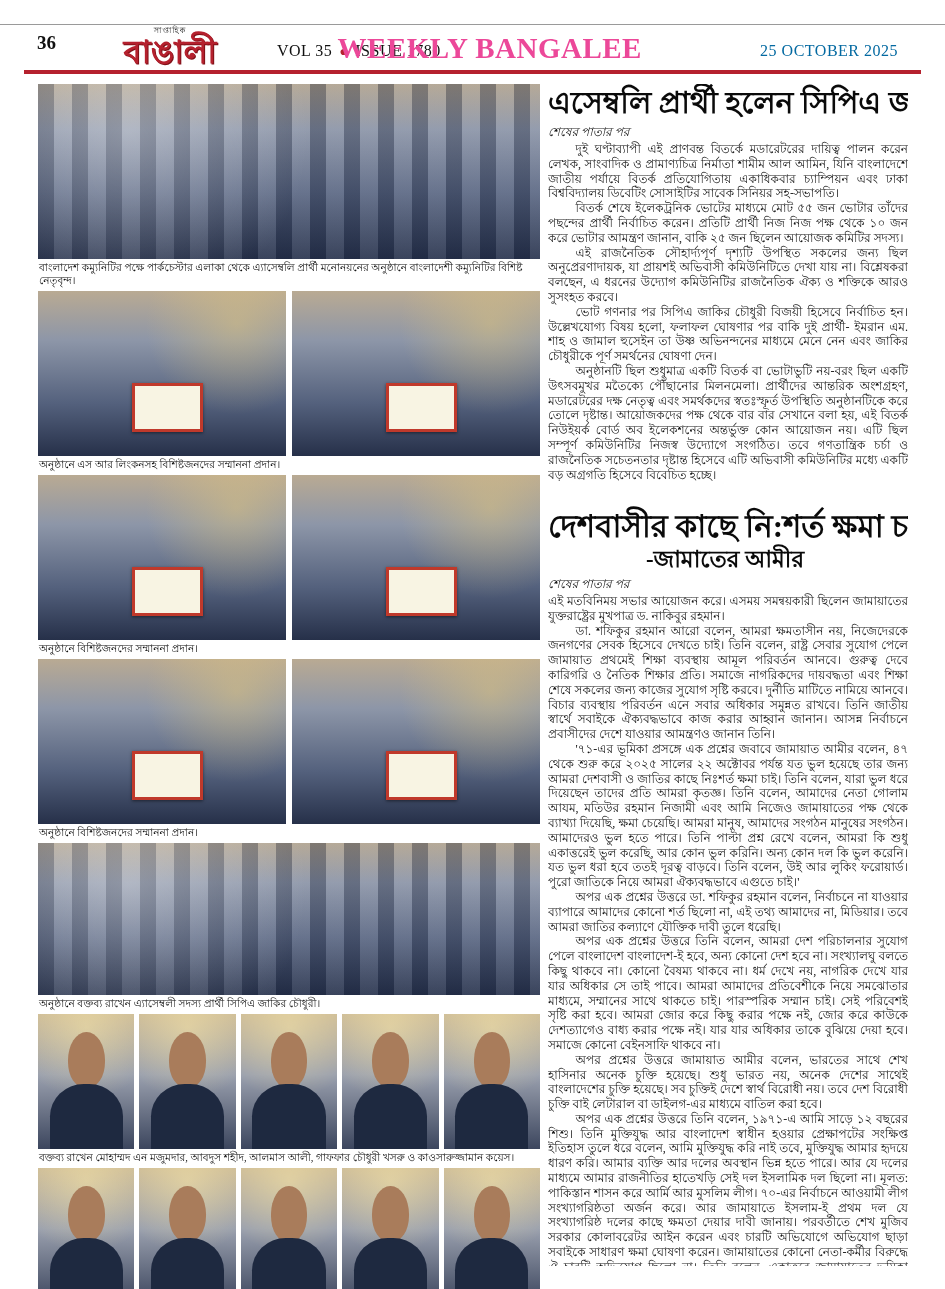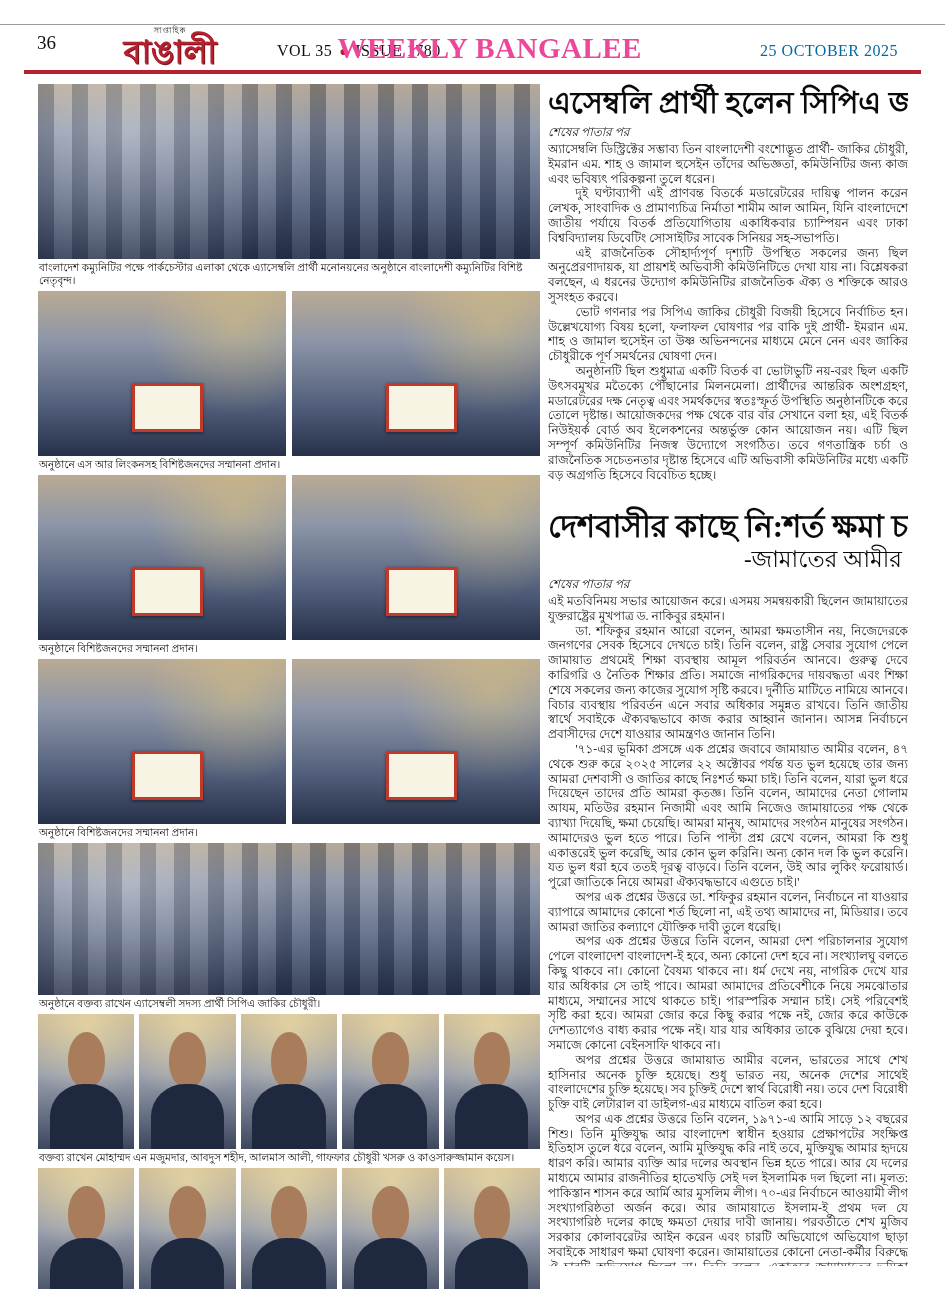--- a/index.html
+++ b/index.html
@@ -7,21 +7,21 @@
   body {
     width:945px; height:1289px; position:relative;
     font-family:"Liberation Serif", serif;
     color:#141414; overflow:hidden;
   }
   .page { position:absolute; inset:0; background:#fff; }
   .top-hairline { position:absolute; left:0; top:24px; width:945px; height:1px; background:#9a9a9a; }
 
   
   .header { position:absolute; left:35px; top:26px; width:873px; height:46px; }
-  .page-number { position:absolute; left:2px; top:6px; font-size:19px; font-weight:normal; color:#111; }
+  .page-number { position:absolute; left:2px; top:6px; font-size:19px; font-weight:bold; color:#111; }
   .logo { position:absolute; left:72px; top:0px; width:126px; height:41px; text-align:center; }
   .logo .logo-top { display:block; font-size:8px; color:#222; letter-spacing:1px; line-height:9px; }
   .logo .logo-main {
     display:block; font-size:32px; line-height:34px; font-weight:bold;
     color:#b5212e; text-shadow:1px 1px 0 #7e1017;
     font-family:"Liberation Serif", serif;
   }
   .vol-issue { position:absolute; left:242px; top:16px; font-size:16px; letter-spacing:.5px; color:#111; white-space:nowrap; }
   .vol-issue .dot { color:#b5212e; font-size:14px; padding:0 7px; }
   .masthead { position:absolute; left:50%; transform:translateX(-44%); top:6px; font-size:29px; font-weight:bold; letter-spacing:.5px; color:#ec4899; white-space:nowrap; }
@@ -63,21 +63,21 @@
     content:""; position:absolute; left:12%; top:52%; width:76%; height:52%;
     background:#1e2940; border-radius:46% 46% 0 0;
   }
   .photo-row { display:flex; gap:6px; }
   .photo-row .ph { flex:1; }
   .caption { font-size:10.5px; line-height:13px; color:#101010; padding:2px 1px 4px 1px; }
 
   
   .headline-1 { font-size:30px; line-height:38px; font-weight:bold; color:#0a0a0a; text-align:center; white-space:nowrap; }
   .headline-2 { font-size:31px; line-height:38px; font-weight:bold; color:#0a0a0a; text-align:left; white-space:nowrap; margin-top:2px; }
-  .byline-2 { font-size:23px; line-height:28px; font-weight:normal; color:#0a0a0a; text-align:right; padding-right:6px; }
+  .byline-2 { font-size:23px; line-height:28px; font-weight:bold; color:#0a0a0a; text-align:center; padding-right:6px; }
   .continued { font-size:12px; line-height:15px; color:#191919; font-style:italic; margin:3px 0 2px 0; }
   .article { text-align:justify; }
   .article p { font-size:12px; line-height:14.8px; color:#161616; text-indent:2.3em; }
   .article p.first { text-indent:0; }
   .article1-block { height:418px; overflow:hidden; }
   .article2-block { height:760px; overflow:hidden; margin-top:4px; }
 </style>
 </head>
 <body>
 
@@ -144,22 +144,22 @@
       </div>
 
     </div>
 
     <div class="right-col">
 
       <div class="article1-block">
         <div class="headline-1">এসেম্বলি প্রার্থী হলেন সিপিএ জাকির</div>
         <div class="continued">শেষের পাতার পর</div>
         <div class="article">
-          <p class="first">অ্যাসেম্বলি ডিস্ট্রিক্টের সম্ভাব্য তিন বাংলাদেশী বংশোদ্ভূত প্রার্থী- জাকির চৌধুরী, ইমরান এম. শাহ ও জামাল হুসেইন তাঁদের অভিজ্ঞতা, কমিউনিটির জন্য কাজ এবং ভবিষ্যৎ পরিকল্পনা তুলে ধরেন।</p>
           <p>দুই ঘণ্টাব্যাপী এই প্রাণবন্ত বিতর্কে মডারেটরের দায়িত্ব পালন করেন লেখক, সাংবাদিক ও প্রামাণ্যচিত্র নির্মাতা শামীম আল আমিন, যিনি বাংলাদেশে জাতীয় পর্যায়ে বিতর্ক প্রতিযোগিতায় একাধিকবার চ্যাম্পিয়ন এবং ঢাকা বিশ্ববিদ্যালয় ডিবেটিং সোসাইটির সাবেক সিনিয়র সহ-সভাপতি।</p>
+          <p>বিতর্ক শেষে ইলেকট্রনিক ভোটের মাধ্যমে মোট ৫৫ জন ভোটার তাঁদের পছন্দের প্রার্থী নির্বাচিত করেন। প্রতিটি প্রার্থী নিজ নিজ পক্ষ থেকে ১০ জন করে ভোটার আমন্ত্রণ জানান, বাকি ২৫ জন ছিলেন আয়োজক কমিটির সদস্য।</p>
           <p>এই রাজনৈতিক সৌহার্দ্যপূর্ণ দৃশ্যটি উপস্থিত সকলের জন্য ছিল অনুপ্রেরণাদায়ক, যা প্রায়শই অভিবাসী কমিউনিটিতে দেখা যায় না। বিশ্লেষকরা বলছেন, এ ধরনের উদ্যোগ কমিউনিটির রাজনৈতিক ঐক্য ও শক্তিকে আরও সুসংহত করবে।</p>
           <p>ভোট গণনার পর সিপিএ জাকির চৌধুরী বিজয়ী হিসেবে নির্বাচিত হন। উল্লেখযোগ্য বিষয় হলো, ফলাফল ঘোষণার পর বাকি দুই প্রার্থী- ইমরান এম. শাহ ও জামাল হুসেইন তা উষ্ণ অভিনন্দনের মাধ্যমে মেনে নেন এবং জাকির চৌধুরীকে পূর্ণ সমর্থনের ঘোষণা দেন।</p>
           <p>অনুষ্ঠানটি ছিল শুধুমাত্র একটি বিতর্ক বা ভোটাভুটি নয়-বরং ছিল একটি উৎসবমুখর মতৈক্যে পৌঁছানোর মিলনমেলা। প্রার্থীদের আন্তরিক অংশগ্রহণ, মডারেটরের দক্ষ নেতৃত্ব এবং সমর্থকদের স্বতঃস্ফূর্ত উপস্থিতি অনুষ্ঠানটিকে করে তোলে দৃষ্টান্ত। আয়োজকদের পক্ষ থেকে বার বার সেখানে বলা হয়, এই বিতর্ক নিউইয়র্ক বোর্ড অব ইলেকশনের অন্তর্ভুক্ত কোন আয়োজন নয়। এটি ছিল সম্পূর্ণ কমিউনিটির নিজস্ব উদ্যোগে সংগঠিত। তবে গণতান্ত্রিক চর্চা ও রাজনৈতিক সচেতনতার দৃষ্টান্ত হিসেবে এটি অভিবাসী কমিউনিটির মধ্যে একটি বড় অগ্রগতি হিসেবে বিবেচিত হচ্ছে।</p>
 
         </div>
       </div>
 
       <div class="article2-block">
         <div class="headline-2">দেশবাসীর কাছে নি:শর্ত ক্ষমা চাই</div>
         <div class="byline-2">-জামাতের আমীর</div>

